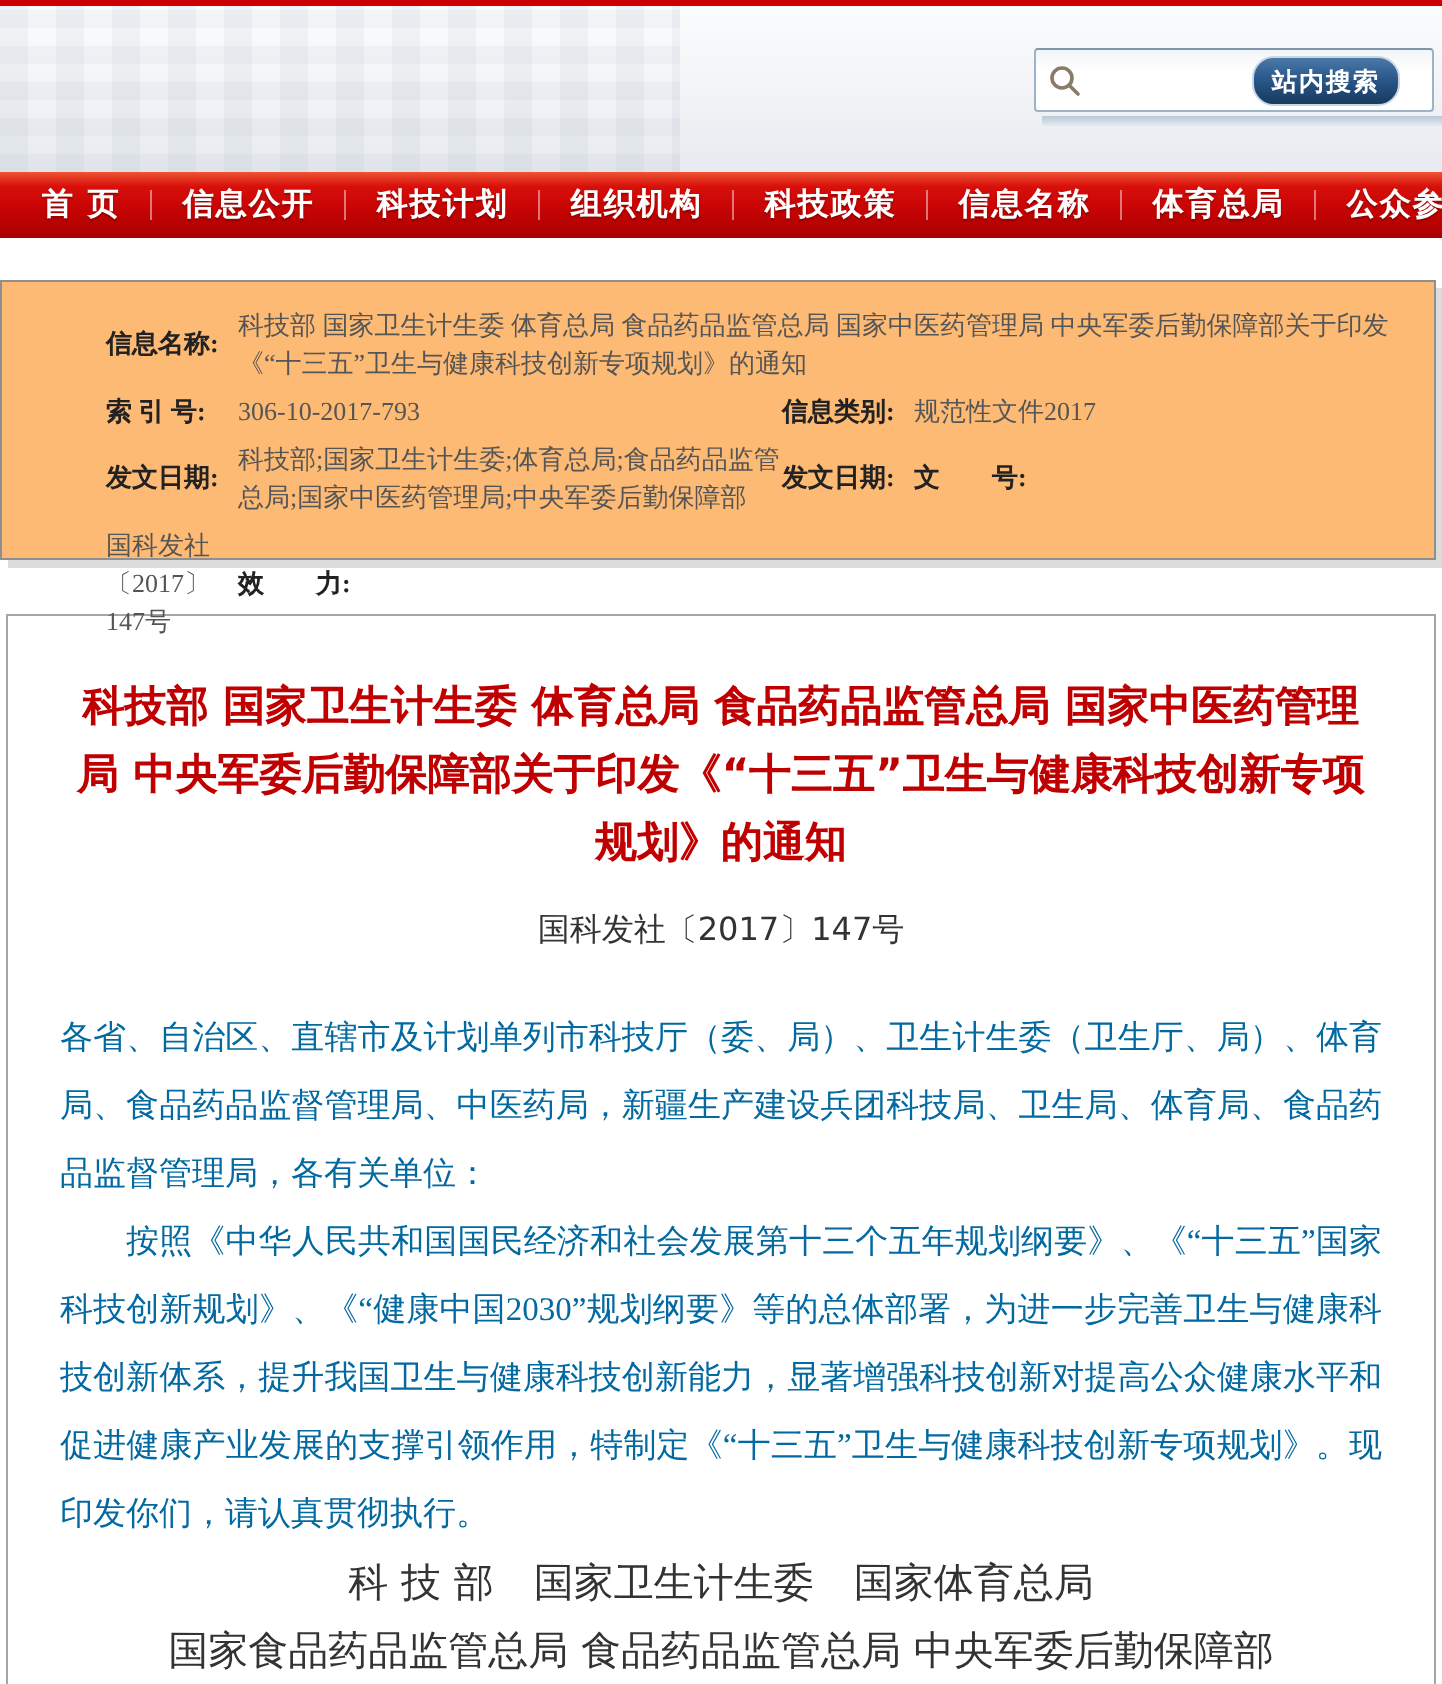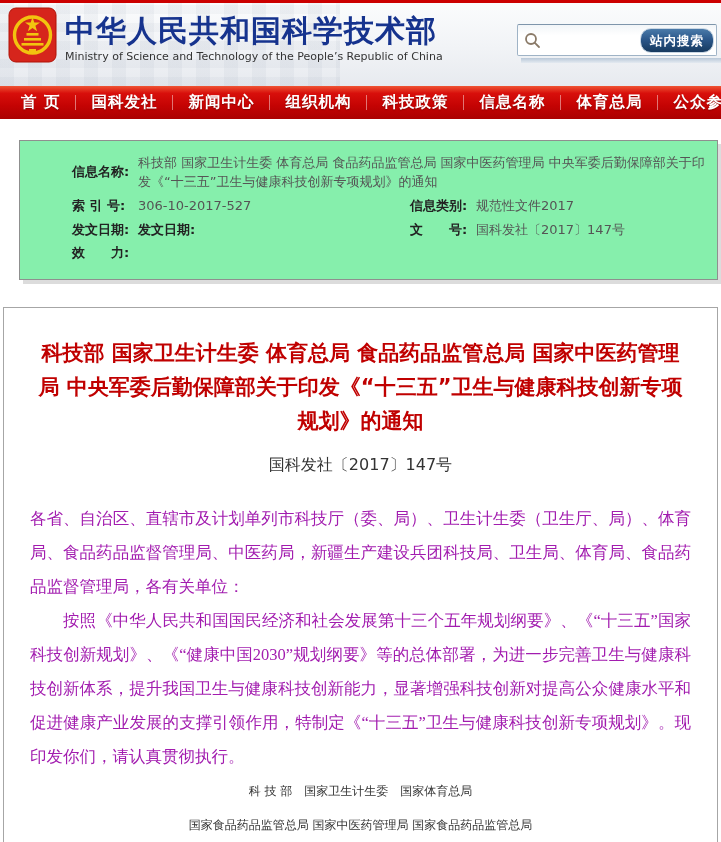--- a/index.html
+++ b/index.html
@@ -31,21 +31,21 @@
   .site-subtitle { font-size:11px; color:#333; margin-top:3px; white-space:nowrap; }
 
   .search-area { position:absolute; right:4px; top:21px; width:200px; height:34px; }
   .search-input {
     width:100%; height:32px; border:1px solid #9fb3c6; border-top-color:#7e95ab;
     background:linear-gradient(180deg,#f2f5f8 0%,#ffffff 35%);
     border-radius:2px; padding:0 64px 0 30px; font-size:12px; color:#333; outline:none;
   }
   .search-mag { position:absolute; left:7px; top:8px; width:17px; height:17px; }
   .search-btn {
-    position:absolute; right:3px; top:4px; height:25px; padding:0 9px;
+    position:absolute; right:17px; top:4px; height:25px; padding:0 9px;
     background:linear-gradient(180deg,#4a7aa9 0%,#2b578a 45%,#173a5f 100%);
     color:#fff; font-size:12.5px; font-weight:bold; letter-spacing:1px;
     border:1px solid #c9d7e4; border-radius:11px; cursor:pointer; line-height:22px;
   }
   .search-underline {
     position:absolute; right:0; top:55px; width:200px; height:5px;
     background:linear-gradient(180deg,#b9c8d8,#e4eaf1);
   }
 
   
@@ -56,126 +56,112 @@
     text-align:center;
   }
   .nav-item {
     color:#ffffff; font-size:15.5px; font-weight:bold; letter-spacing:1px;
     padding:0 15px; cursor:pointer; white-space:nowrap; text-shadow:0 1px 1px rgba(90,0,0,.5);
   }
   .nav-sep { width:1px; height:15px; background:rgba(255,255,255,.45); flex:none; }
 
   
   .info-panel {
-    margin:21px 3px 0 19px; border:1px solid #8f8f8f; background:#86efac;
+    margin:21px 3px 0 0; border:1px solid #8f8f8f; background:#fdba74;
     box-shadow:4px 4px 0 #dcdcdc;
-    padding:12px 12px 12px 52px; height:140px;
+    padding:12px 12px 12px 52px; height:140px;font-family:Liberation Serif, serif;
   }
   .info-grid {
     display:grid; grid-template-columns:66px 272px 66px auto;
     row-gap:5px; column-gap:0; font-size:13px; align-items:center;
   }
   .info-label { font-weight:bold; color:#222; white-space:pre; align-self:center; }
   .info-value { color:#555; line-height:19px; }
   .span-rest { grid-column:2 / 5; }
 
   
   .doc-box {
     margin:27px 3px 0 3px; border:1px solid #a6a6a6; background:#fff;
     height:600px; padding:28px 26px 0 26px;
   }
   .doc-title {
     color:#c00000; font-weight:bold; font-size:21px; line-height:34px;
     text-align:center; margin:0 6px;
   }
   .doc-number { text-align:center; color:#333; font-size:16px; margin-top:17px; }
-  .doc-body { margin-top:26px; color:#a21caf; font-size:16.5px; line-height:34px; text-align:justify; }
+  .doc-body { margin-top:26px; color:#0369a1; font-size:16.5px; line-height:34px; text-align:justify; }
   .doc-body .indent { text-indent:2em;font-family:Liberation Serif, serif; }
-  .signatures { margin-top:0; color:#333; font-size:12px; line-height:34px; }
+  .signatures { margin-top:0; color:#333; font-size:20px; line-height:34px; }
   .sig-line { text-align:center; }
 </style>
 </head>
 <body>
 
 <div class="top-line"></div>
 
 <div class="header">
   <div class="header-texture"></div>
 
-  <div class="brand">
-    <svg class="emblem" viewBox="0 0 49 56">
-      <rect x="1" y="1" width="47" height="54" rx="7" fill="#d6251c" stroke="#b01207" stroke-width="1"></rect>
-      <circle cx="24.5" cy="28" r="18" fill="none" stroke="#f2c40f" stroke-width="3.4"></circle>
-      <polygon points="24.5,10 26.3,15.4 32,15.4 27.4,18.8 29.1,24.2 24.5,20.9 19.9,24.2 21.6,18.8 17,15.4 22.7,15.4" fill="#f2c40f"></polygon>
-      <rect x="18.5" y="26" width="12" height="2.6" fill="#f2c40f"></rect>
-      <rect x="16" y="31" width="17" height="2.6" fill="#f2c40f"></rect>
-      <rect x="13.5" y="36" width="22" height="2.6" fill="#f2c40f"></rect>
-      <rect x="21" y="42" width="7" height="3" fill="#f2c40f"></rect>
-    </svg>
-    <div class="brand-text">
-      <div class="site-title">中华人民共和国科学技术部</div>
-      <div class="site-subtitle">Ministry of Science and Technology of the People’s Republic of China</div>
-    </div>
-  </div>
 
   <div class="search-area">
     <input class="search-input" type="text" placeholder="" style="">
     <svg class="search-mag" viewBox="0 0 17 17">
       <circle cx="7" cy="7" r="5" fill="none" stroke="#8a7a68" stroke-width="1.8"></circle>
       <line x1="10.6" y1="10.6" x2="15" y2="15" stroke="#8a7a68" stroke-width="1.8" stroke-linecap="round"></line>
     </svg>
     <button class="search-btn">站内搜索</button>
   </div>
   <div class="search-underline"></div>
 </div>
 
 <div class="nav">
   <span class="nav-item">首 页</span>
     <span class="nav-sep"></span>
-  <span class="nav-item">国科发社</span>
+  <span class="nav-item">信息公开</span>
     <span class="nav-sep"></span>
-  <span class="nav-item">新闻中心</span>
+  <span class="nav-item">科技计划</span>
     <span class="nav-sep"></span>
   <span class="nav-item">组织机构</span>
     <span class="nav-sep"></span>
   <span class="nav-item">科技政策</span>
     <span class="nav-sep"></span>
   <span class="nav-item">信息名称</span>
     <span class="nav-sep"></span>
   <span class="nav-item">体育总局</span>
     <span class="nav-sep"></span>
   <span class="nav-item">公众参与</span>
 
 </div>
 
 <div class="info-panel">
   <div class="info-grid">
     <div class="info-label">信息名称:</div>
     <div class="info-value span-rest">科技部 国家卫生计生委 体育总局 食品药品监管总局 国家中医药管理局 中央军委后勤保障部关于印发《“十三五”卫生与健康科技创新专项规划》的通知</div>
 
     <div class="info-label">索 引 号:</div>
-    <div class="info-value">306-10-2017-527</div>
+    <div class="info-value">306-10-2017-793</div>
     <div class="info-label">信息类别:</div>
     <div class="info-value">规范性文件2017</div>
 
     <div class="info-label">发文日期:</div>
+    <div class="info-value">科技部;国家卫生计生委;体育总局;食品药品监管总局;国家中医药管理局;中央军委后勤保障部</div>
     <div class="info-label">发文日期:</div>
 
     <div class="info-label">文　　号:</div>
     <div class="info-value">国科发社〔2017〕147号</div>
     <div class="info-label">效　　力:</div>
     <div class="info-value"></div>
   </div>
 </div>
 
 <div class="doc-box">
   <div class="doc-title">科技部 国家卫生计生委 体育总局 食品药品监管总局 国家中医药管理局 中央军委后勤保障部关于印发《“十三五”卫生与健康科技创新专项规划》的通知</div>
   <div class="doc-number">国科发社〔2017〕147号</div>
   <div class="doc-body">
     <div>各省、自治区、直辖市及计划单列市科技厅（委、局）、卫生计生委（卫生厅、局）、体育局、食品药品监督管理局、中医药局，新疆生产建设兵团科技局、卫生局、体育局、食品药品监督管理局，各有关单位：</div>
     <div class="indent">按照《中华人民共和国国民经济和社会发展第十三个五年规划纲要》、《“十三五”国家科技创新规划》、《“健康中国2030”规划纲要》等的总体部署，为进一步完善卫生与健康科技创新体系，提升我国卫生与健康科技创新能力，显著增强科技创新对提高公众健康水平和促进健康产业发展的支撑引领作用，特制定《“十三五”卫生与健康科技创新专项规划》。现印发你们，请认真贯彻执行。</div>
   </div>
   <div class="signatures">
     <div class="sig-line">科 技 部　国家卫生计生委　国家体育总局</div>
-    <div class="sig-line">国家食品药品监管总局 国家中医药管理局 国家食品药品监管总局</div>
+    <div class="sig-line">国家食品药品监管总局 食品药品监管总局 中央军委后勤保障部</div>
 
   </div>
 </div>
 
 </body></html>

